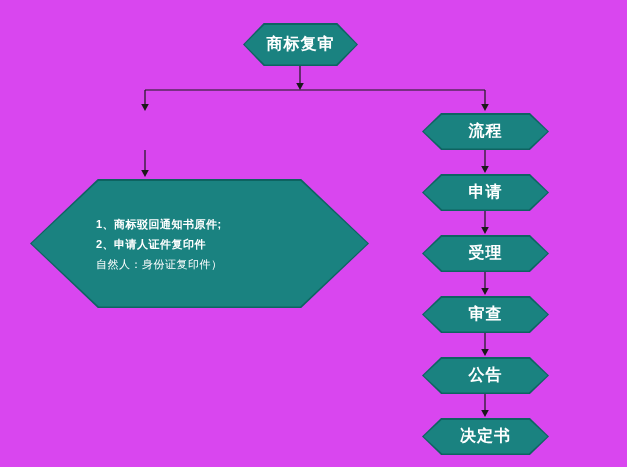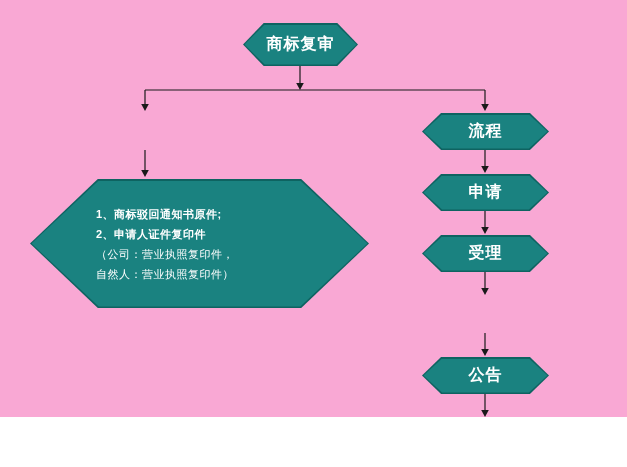--- a/index.html
+++ b/index.html
@@ -1,17 +1,17 @@
 <!DOCTYPE html>
 <html style="--hex-fill: #1A8280; --hex-border: #0E6361; --label-text: #FFFFFF; --connector: #1A1A1A; --background: #FFFFFF;"><head>
 <meta charset="utf-8">
 <style>
   html,body{margin:0;padding:0;background:#fff;}
   .canvas{
-    position:relative;width:627px;height:417px;background:#f9a8d4;overflow:hidden;
+    position:relative;width:627px;height:467px;background:#d946ef;overflow:hidden;
     font-family:"Liberation Sans","DejaVu Sans",sans-serif;
   }
   .connectors{position:absolute;left:0;top:0;width:627px;height:467px;}
   .hex{position:absolute;display:flex;align-items:center;justify-content:center;
        background:var(--hex-border,#0E6361);}
   .hex .inner{position:absolute;inset:1.5px;background:var(--hex-fill,#1A8280);}
   .hex .label{position:relative;z-index:1;color:var(--label-text,#FFFFFF);
        font-weight:bold;font-size:16px;letter-spacing:1px;white-space:nowrap;}
   .clip-sm, .clip-sm .inner{clip-path:polygon(0% 50%,18% 0%,82% 0%,100% 50%,82% 100%,18% 100%);}
   .clip-rt, .clip-rt .inner{clip-path:polygon(0% 50%,15% 0%,85% 0%,100% 50%,85% 100%,15% 100%);}
@@ -74,38 +74,41 @@
     <span class="inner"></span>
     <span class="label">商标复审</span>
   </div>
 
 
   <div class="hex clip-lg" id="hex-detail">
     <span class="inner"></span>
     <div class="textblock">
       <div class="line b">1、商标驳回通知书原件;</div>
       <div class="line b">2、申请人证件复印件</div>
-      <div class="line">（公司：营业执照复印件，</div>
-      <div class="line">自然人：营业执照复印件）</div>
+      <div class="line">自然人：身份证复印件）</div>
     </div>
   </div>
 
   <div class="hex clip-rt" id="hex-apply">
     <span class="inner"></span>
     <span class="label">申请</span>
   </div>
 
   <div class="hex clip-rt" id="hex-process">
     <span class="inner"></span>
     <span class="label">流程</span>
   </div>
   <div class="hex clip-rt" id="hex-accept">
     <span class="inner"></span>
     <span class="label">受理</span>
   </div>
+  <div class="hex clip-rt" id="hex-examine">
+    <span class="inner"></span>
+    <span class="label">审查</span>
+  </div>
   <div class="hex clip-rt" id="hex-announce">
     <span class="inner"></span>
     <span class="label">公告</span>
   </div>
   <div class="hex clip-rt" id="hex-decision">
     <span class="inner"></span>
     <span class="label">决定书</span>
   </div>
 
 </div>

